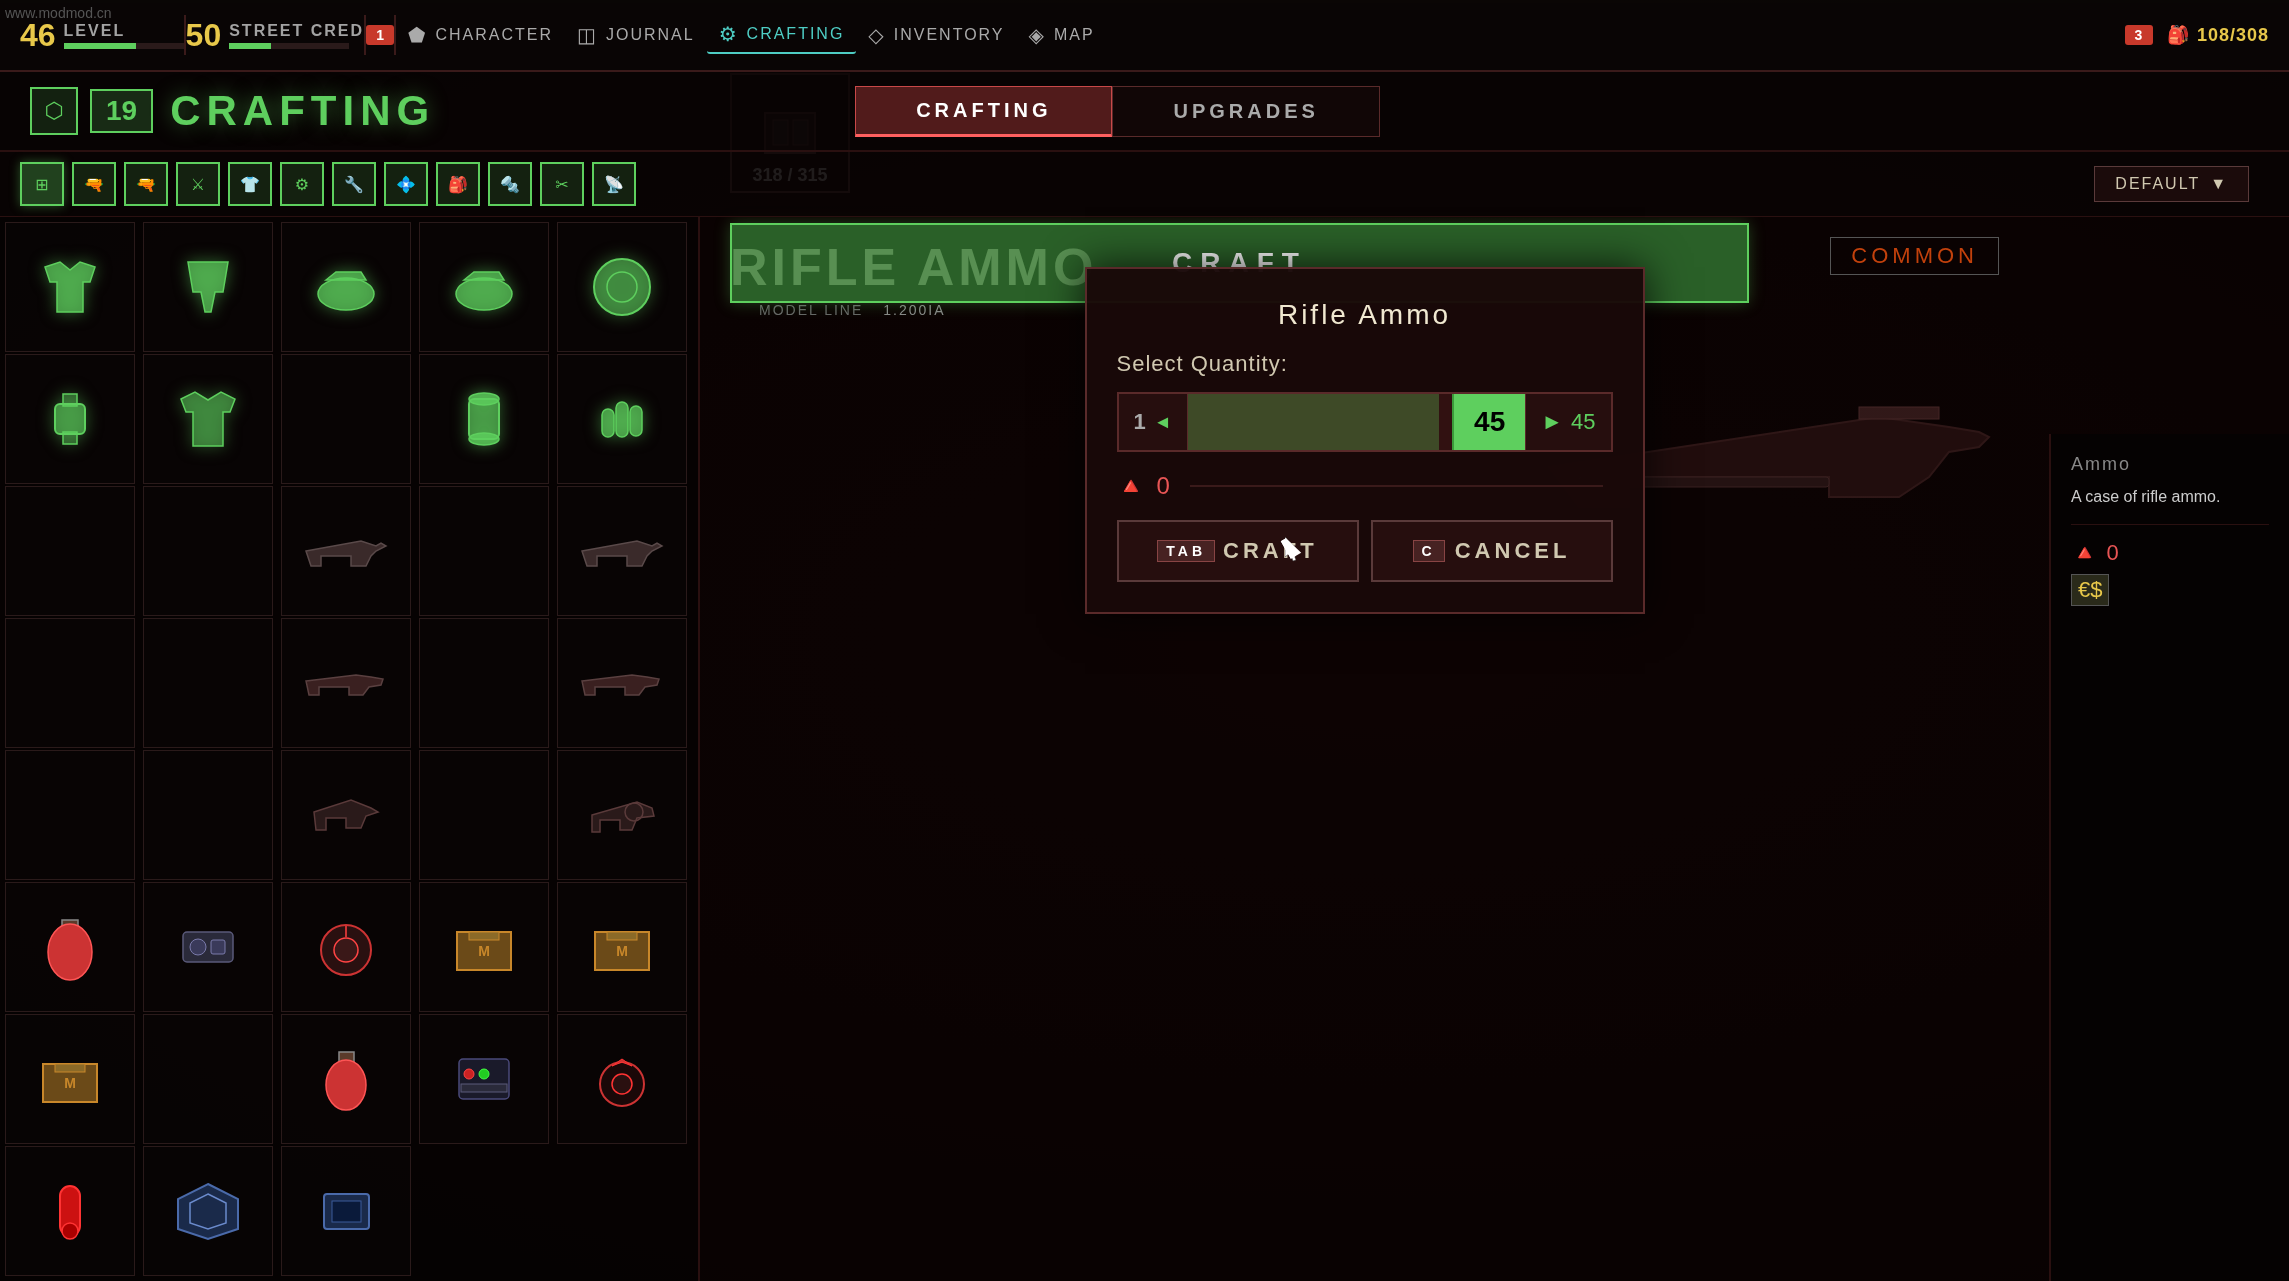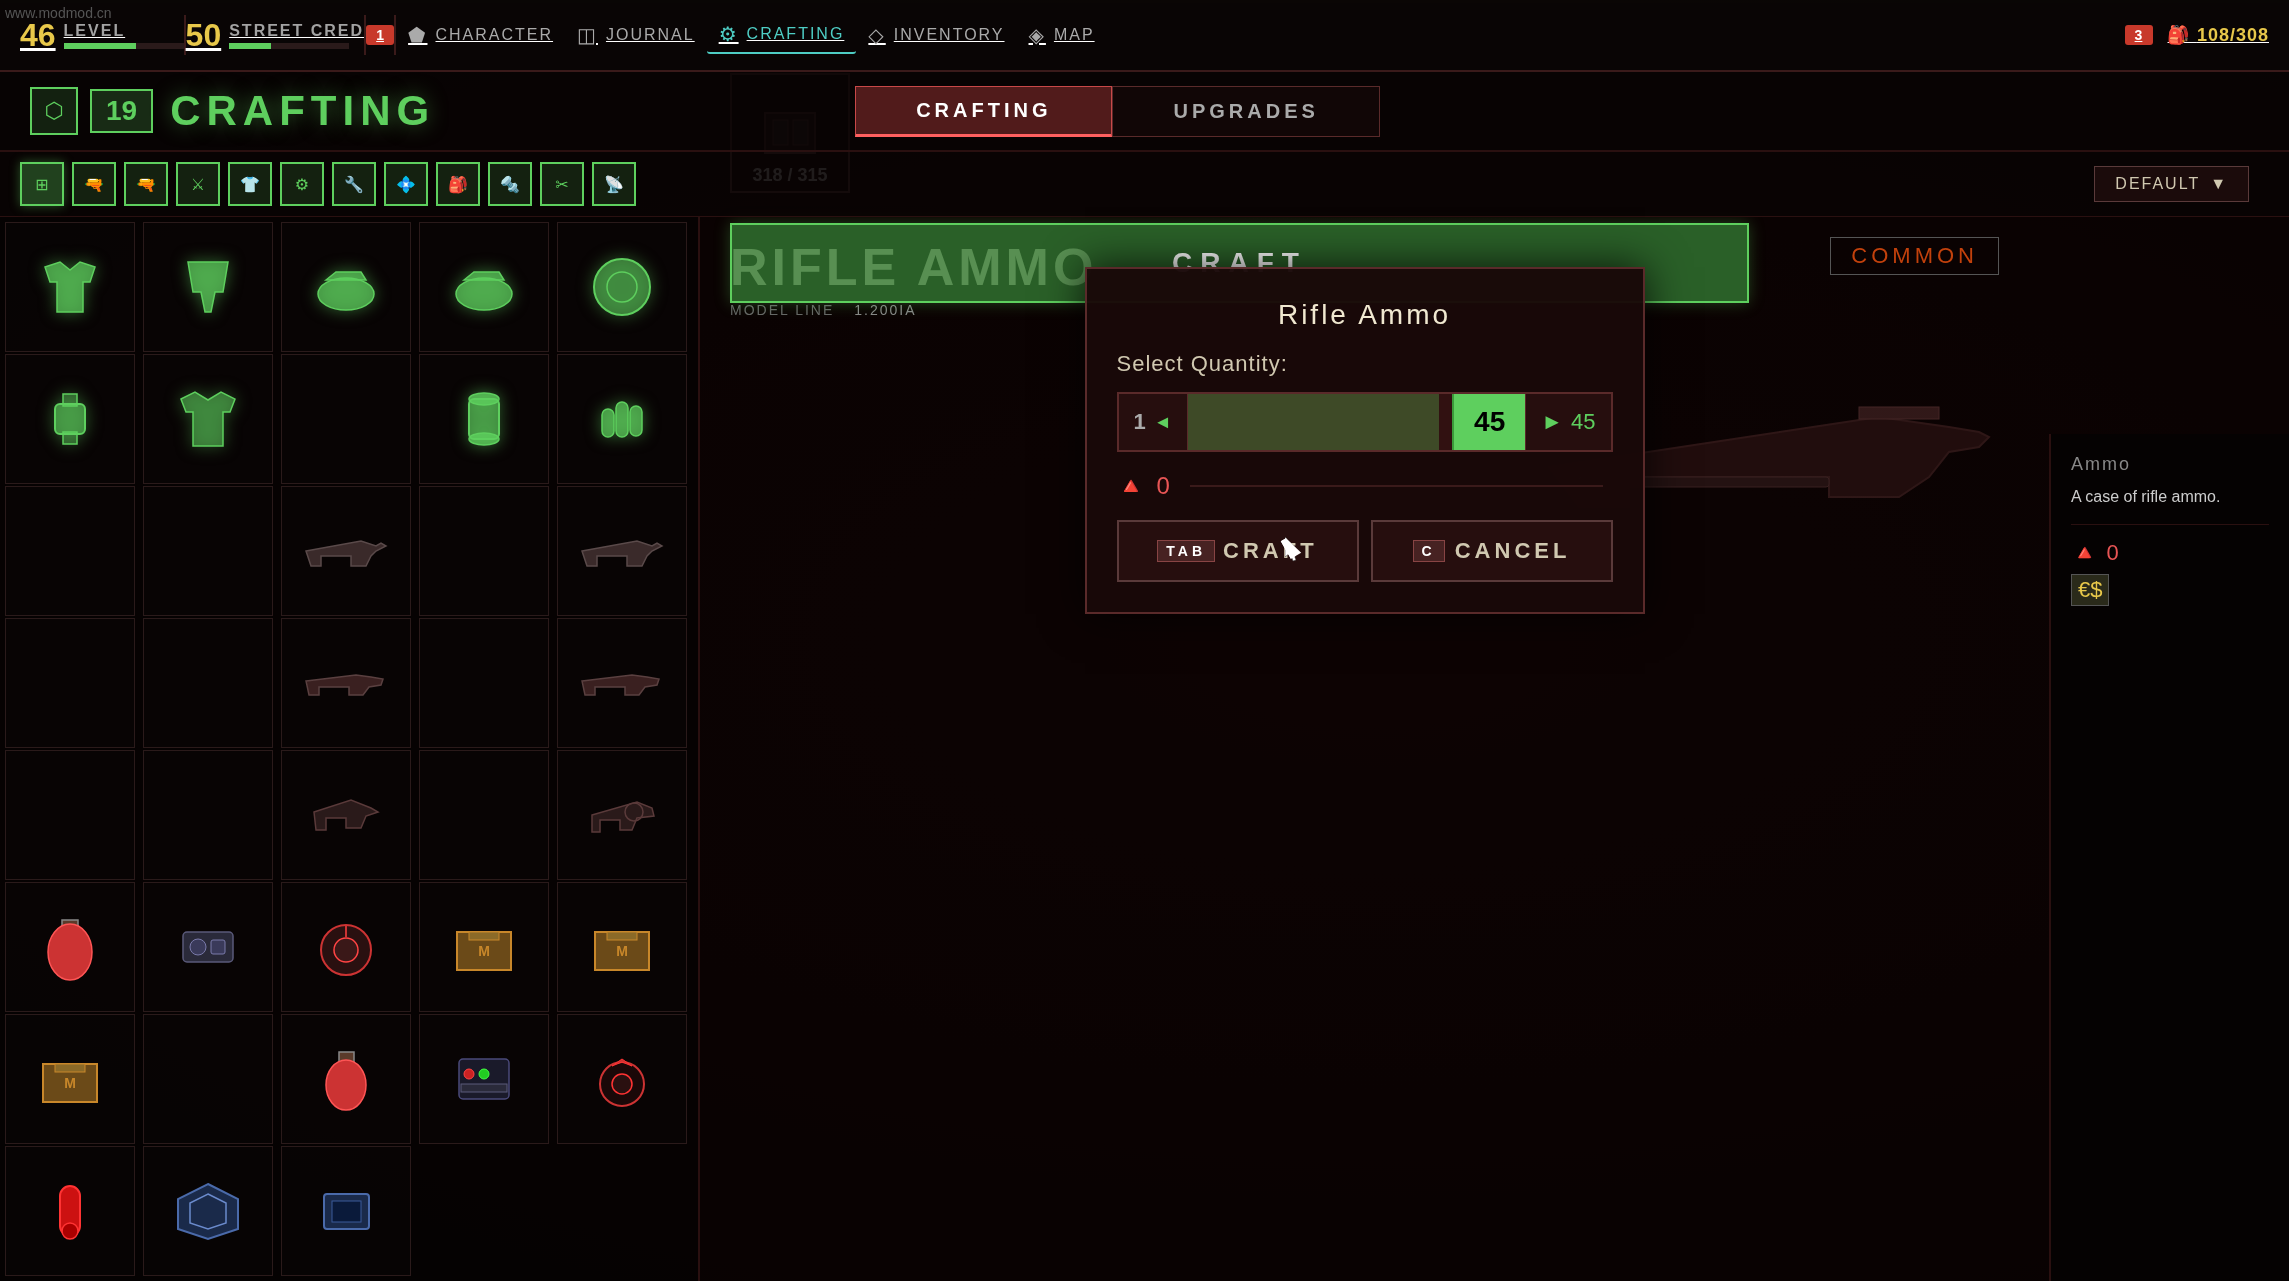--- a/index.html
+++ b/index.html
@@ -26,21 +26,20 @@
       top: 0;
       left: 0;
       right: 0;
       height: 72px;
       background: rgba(10,5,5,0.95);
       border-bottom: 2px solid #3a1a1a;
       display: flex;
       align-items: center;
       padding: 0 20px;
       z-index: 10;
-      text-decoration: underline;
     }
 
     .nav-level {
       display: flex;
       align-items: center;
       gap: 8px;
       color: #fff;
       font-size: 22px;
       font-weight: bold;
     }
@@ -922,21 +921,21 @@
     </div>
   </div>
 
   <div class="right-panel">
 
     <div class="ammo-detail-area">
       <div class="item-header">
         <div>
           <div class="item-title">RIFLE AMMO</div>
           <div style="display:flex;gap:20px;margin-top:5px;">
-            <span style="font-size:14px;color:#666;letter-spacing:2px;">MODEL LINE</span>
+            <span style="font-size:14px;color:#666;letter-spacing:2px;margin-left:29px;">MODEL LINE</span>
             <span style="font-size:14px;color:#888;letter-spacing:2px;">1.200IA</span>
           </div>
         </div>
         <div class="item-rarity">COMMON</div>
       </div>
 
       <div class="quantity-dialog">
         <div class="dialog-title">Rifle Ammo</div>
 
         <div class="dialog-label">Select Quantity:</div>

